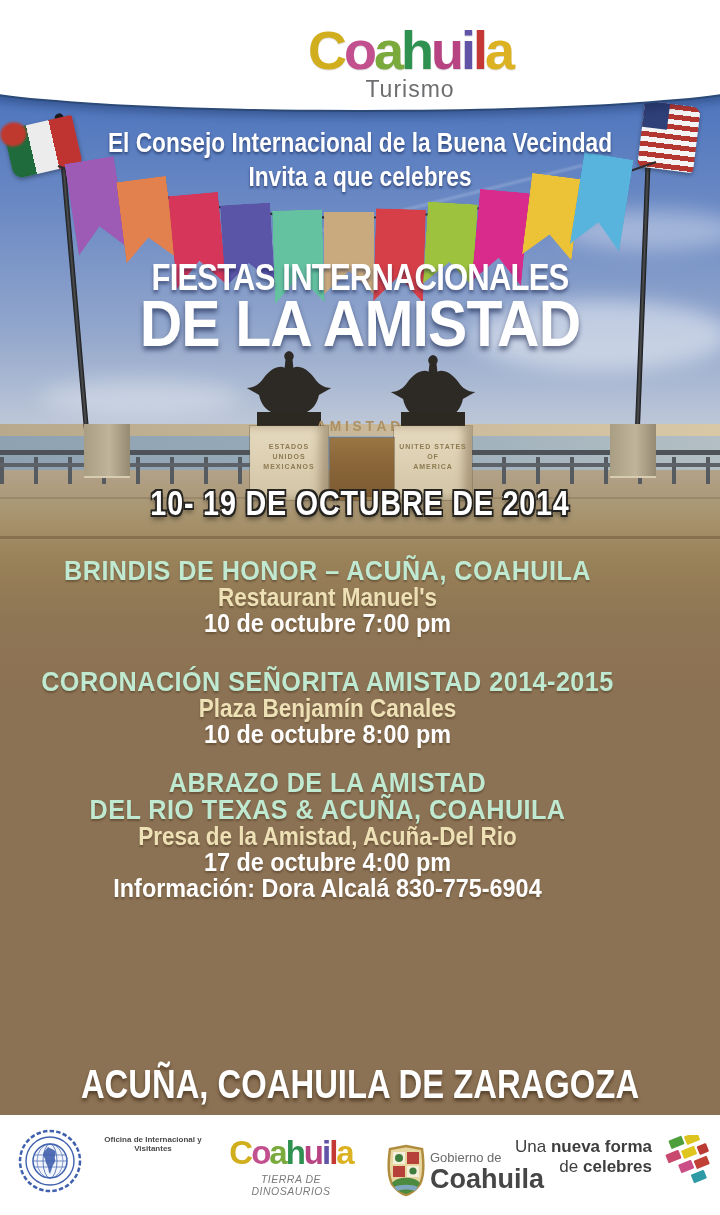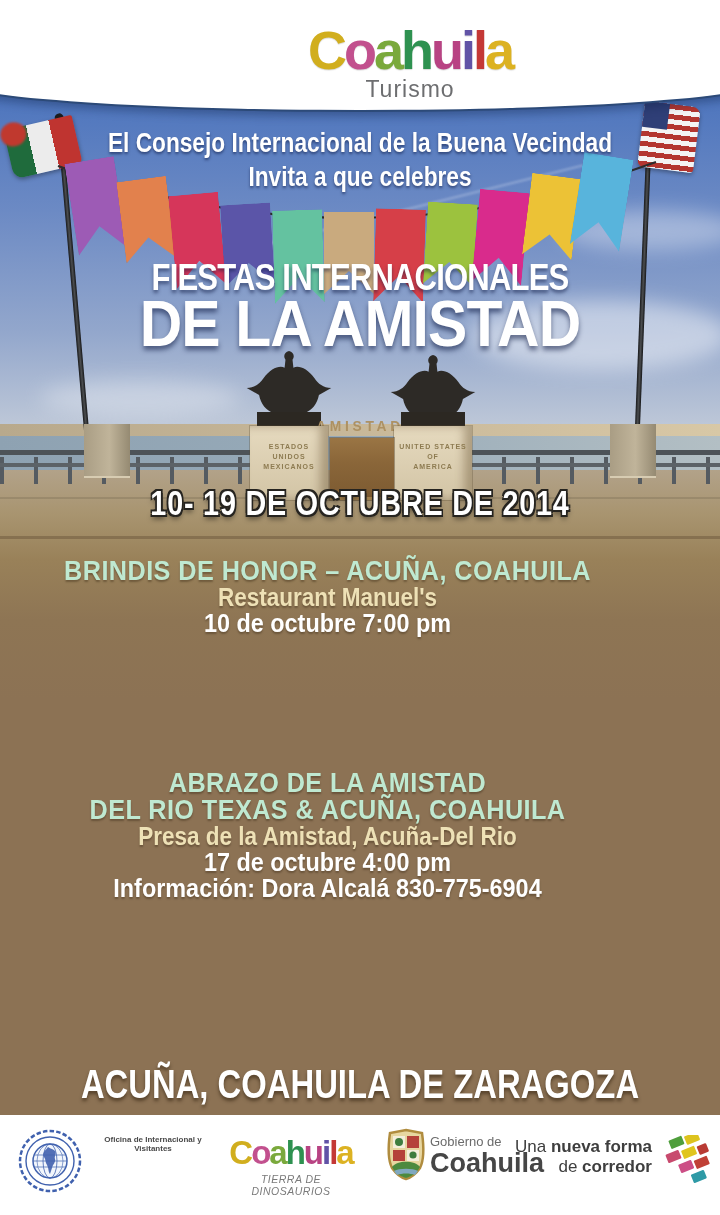--- a/index.html
+++ b/index.html
@@ -107,21 +107,21 @@
 
   
   .footer{position:absolute;left:0;top:1115px;width:720px;height:100px;background:#fff;z-index:6;}
   .seal{position:absolute;left:16px;top:12px;}
   .acuna{position:absolute;left:88px;top:18px;width:130px;text-align:center;}
   .acuna-word{font-weight:bold;font-size:37px;letter-spacing:-2px;line-height:40px;}
   .acuna-tag{font-size:8px;color:#4a4a4a;font-weight:bold;margin-top:2px;}
   .coah{position:absolute;left:226px;top:20px;width:130px;text-align:center;}
   .coah-word{font-weight:bold;font-size:33px;letter-spacing:-2px;line-height:36px;}
   .coah-tag{font-size:10.5px;color:#7a7a7a;letter-spacing:.5px;margin-top:2px;font-style:italic;}
-  .gov{position:absolute;left:384px;top:12px;}
+  .gov{position:absolute;left:384px;top:28px;}
   .gov-text{position:absolute;left:46px;top:8px;white-space:nowrap;}
   .gov-small{font-size:13px;color:#6b6b6b;line-height:14px;}
   .gov-big{font-size:27px;font-weight:bold;color:#464646;line-height:28px;}
   .slogan{position:absolute;left:540px;top:20px;width:170px;}
   .slogan-text{position:absolute;right:58px;top:2px;text-align:right;color:#3e3e3e;
       font-size:17px;line-height:20px;white-space:nowrap;}
   .slogan-text b{font-weight:bold;}
   .mosaic{position:absolute;right:0;top:0;}
 </style>
 </head>
@@ -207,20 +207,25 @@
   <div class="ctr invite" style="top:160px;">Invita a que celebres</div>
   <div class="ctr title1">FIESTAS INTERNACIONALES</div>
   <div class="ctr title2">DE LA AMISTAD</div>
   <div class="ctr dateband">10- 19 DE OCTUBRE DE 2014</div>
 
   <div class="ev" style="top:557px;">
     <div class="t">BRINDIS DE HONOR – ACUÑA, COAHUILA</div>
     <div class="v">Restaurant Manuel's</div>
     <div class="d">10 de octubre 7:00 pm</div>
   </div>
+  <div class="ev" style="top:668px;">
+    <div class="t">CORONACIÓN SEÑORITA AMISTAD 2014-2015</div>
+    <div class="v">Plaza Benjamín Canales</div>
+    <div class="d">10 de octubre 8:00 pm</div>
+  </div>
   <div class="ev" style="top:769px;">
     <div class="t">ABRAZO DE LA AMISTAD</div>
     <div class="t">DEL RIO TEXAS &amp; ACUÑA, COAHUILA</div>
     <div class="v">Presa de la Amistad, Acuña-Del Rio</div>
     <div class="d">17 de octubre 4:00 pm</div>
     <div class="d">Información: Dora Alcalá 830-775-6904</div>
   </div>
 
   <div class="ctr location">ACUÑA, COAHUILA DE ZARAGOZA</div>
 
@@ -256,21 +261,21 @@
       <div class="gov-text">
         <div class="gov-small">Gobierno de</div>
         <div class="gov-big">Coahuila</div>
       </div>
     </div>
     <div class="slogan">
       <div class="slogan-text">
         <span>Una</span>
         <b>nueva forma</b><br>
         <span>de</span>
-        <b>corredor</b>
+        <b>celebres</b>
       </div>
       <svg class="mosaic" width="54" height="58" viewBox="0 0 54 58">
         <g transform="rotate(-22 27 29)">
           <rect x="22" y="2" width="14" height="9" rx="1" fill="#4f9e3c"></rect>
           <rect x="38" y="4" width="14" height="9" rx="1" fill="#ddc31e"></rect>
           <rect x="14" y="14" width="14" height="9" rx="1" fill="#c84a6e"></rect>
           <rect x="30" y="16" width="14" height="9" rx="1" fill="#e0c51e"></rect>
           <rect x="46" y="18" width="10" height="9" rx="1" fill="#b93b34"></rect>
           <rect x="22" y="28" width="14" height="9" rx="1" fill="#cc4e86"></rect>
           <rect x="38" y="30" width="14" height="9" rx="1" fill="#c04036"></rect>

